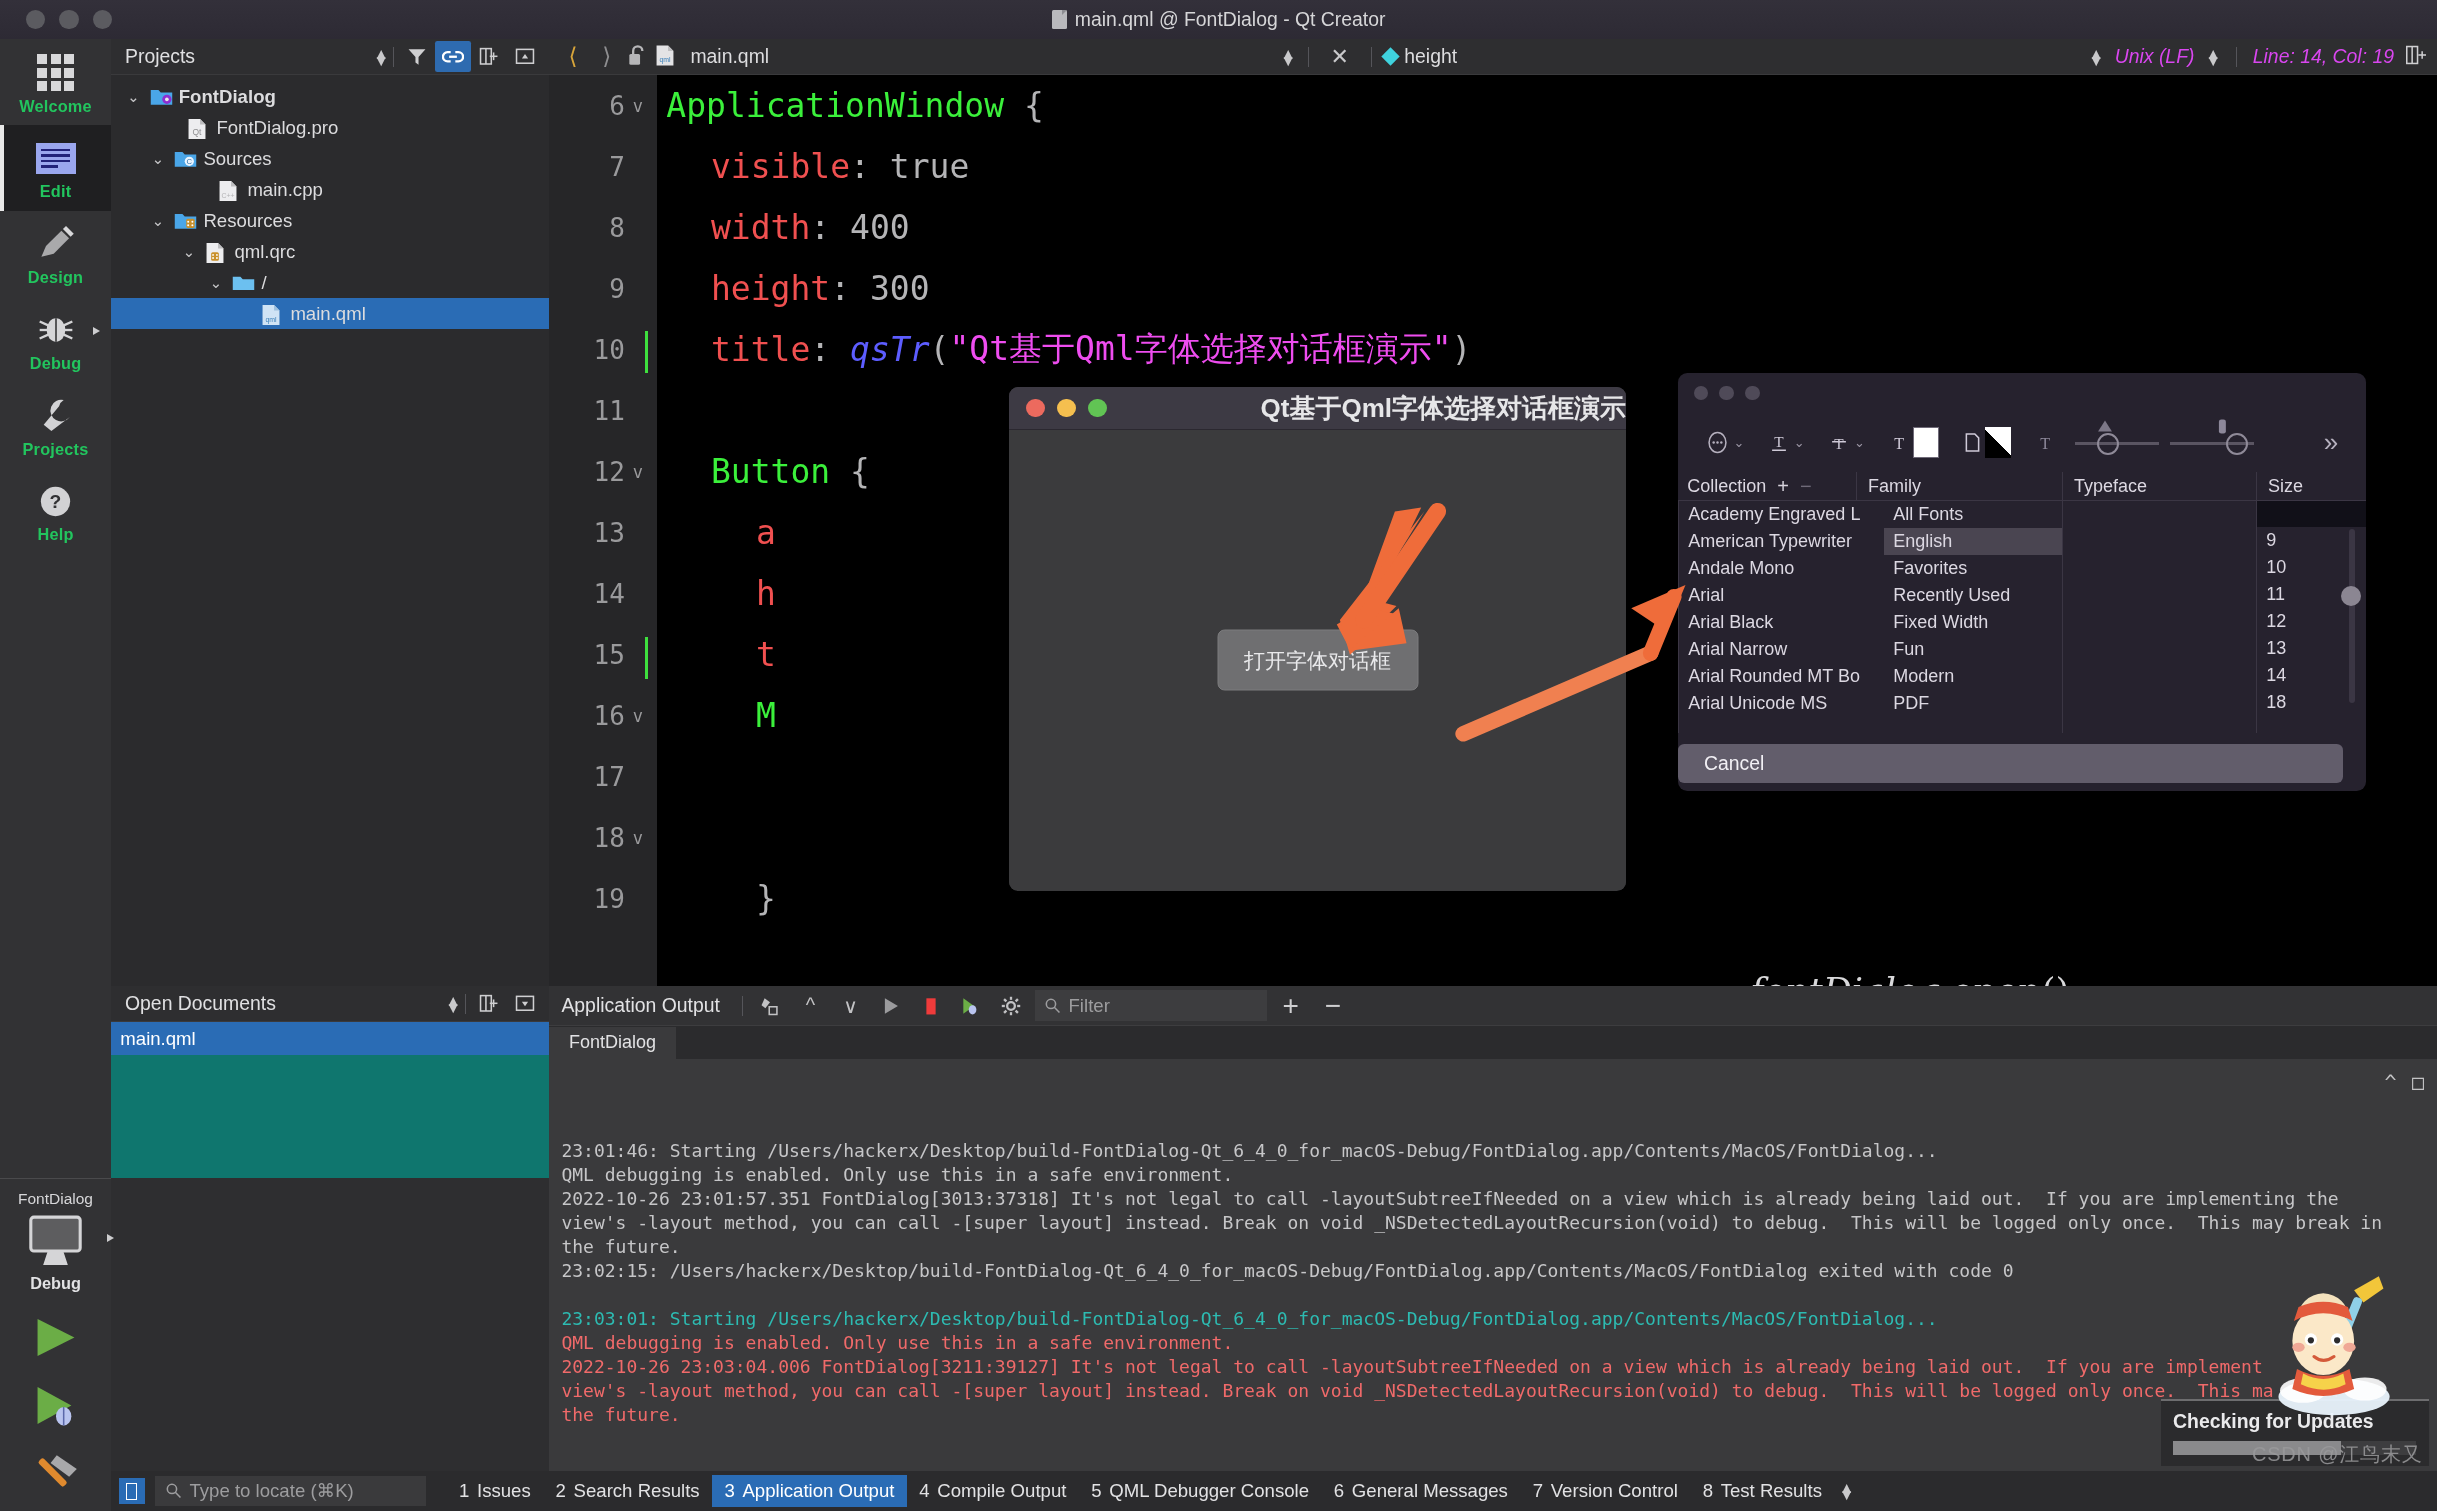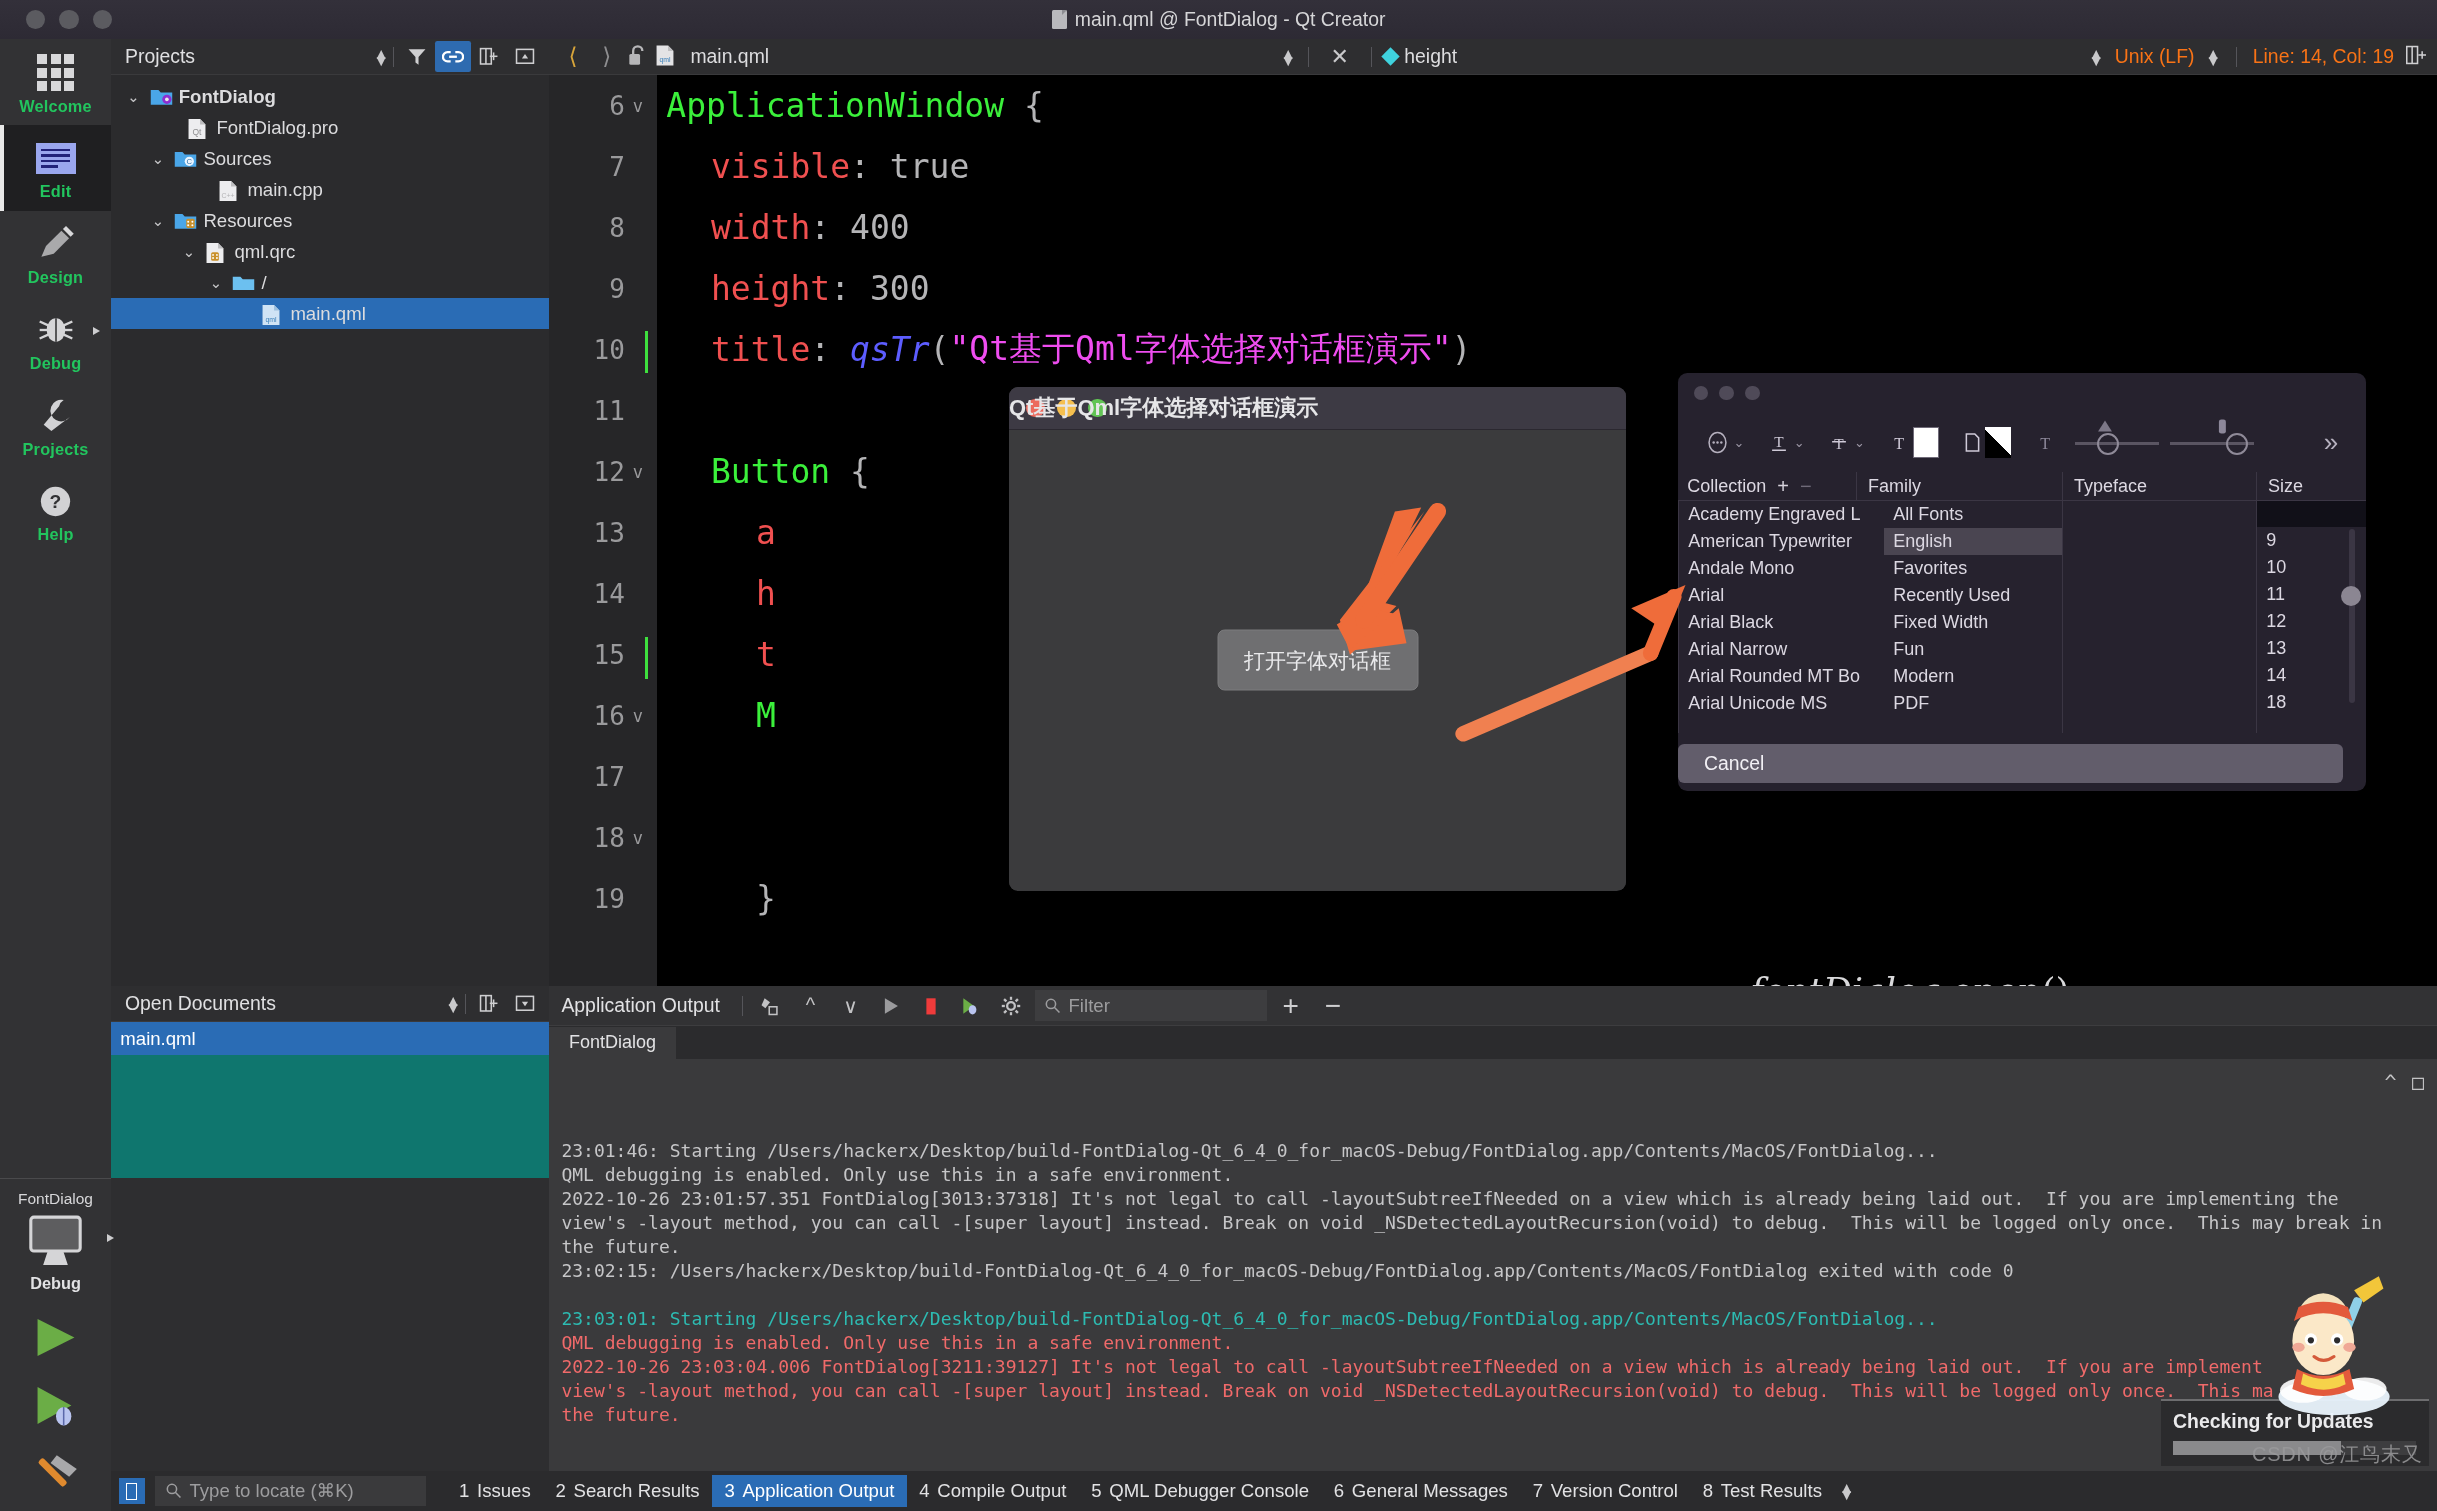--- a/index.html
+++ b/index.html
@@ -124,21 +124,21 @@
     height: 36px; background: #2e2e30; display: flex; align-items: center;
     padding: 0 11px; gap: 7.7px; border-bottom: 0.8px solid #3a3a3c;
   }
   .nav-arrow { font-size: 23px; color: #8e8e90; width: 26px; text-align: center; }
   .nav-arrow.gold { color: #d8a53a; }
   .et-filename { font-size: 19.4px; color: #dddddf; margin-left: 7.7px; }
   .et-x { font-size: 22px; color: #c9c9cb; padding: 0 9.3px; }
   .et-symbol { display: flex; align-items: center; gap: 7.7px; font-size: 19.4px; color: #dddddf; }
   .diamond { width: 13px; height: 13px; background: #3fd3de; transform: rotate(45deg); }
   .et-right { margin-left: auto; display: flex; align-items: center; gap: 11px; }
-  .et-txt { font-size: 19.4px; color: #f97316; }
+  .et-txt { font-size: 19.4px; color: #d946ef; font-style: italic; }
 
   .code-area { position: relative; height: 911px; background: #000; overflow: hidden; }
   .gutter {
     position: absolute; left: 0; top: 0; width: 108px; height: 100%;
     background: #262628;
   }
   .gline {
     height: 61px; display: flex; align-items: center; justify-content: flex-end;
     padding-right: 6.2px; color: #9a9a9c; font-size: 26px;
     font-family: "DejaVu Sans Mono", monospace;
@@ -169,22 +169,22 @@
     box-shadow: 0 12.4px 37px rgba(0,0,0,.65);
     overflow: hidden;
   }
   .qtwin-bar {
     height: 43px; background: #3d3a44; display: flex; align-items: center;
     position: relative; border-bottom: 0.8px solid #2b2830;
   }
   .qtwin-traffic { display: flex; gap: 12.4px; margin-left: 17px; }
   .qt-r { width: 18.6px; height: 18.6px; border-radius: 50%; }
   .qtwin-title {
-    position: absolute; left: 0; right: 0; text-align: left;
-    font-size: 22px; font-weight: 700; color: #e6e6e8;
+    position: absolute; left: 0; right: 0; text-align: right;
+    font-size: 26px; font-weight: 700; color: #e6e6e8;
   }
   .qtwin-body { position: relative; height: 460px; background: #3b3b3d; }
   .qt-btn {
     position: absolute; left: 50%; top: 50%; transform: translate(-50%,-50%);
     background: #6f6f71; color: #e9e9eb; font-size: 21px;
     padding: 15.5px 26px; border-radius: 7px; border: 0.8px solid #7c7c7e;
   }
 
   
   .fontpanel {

